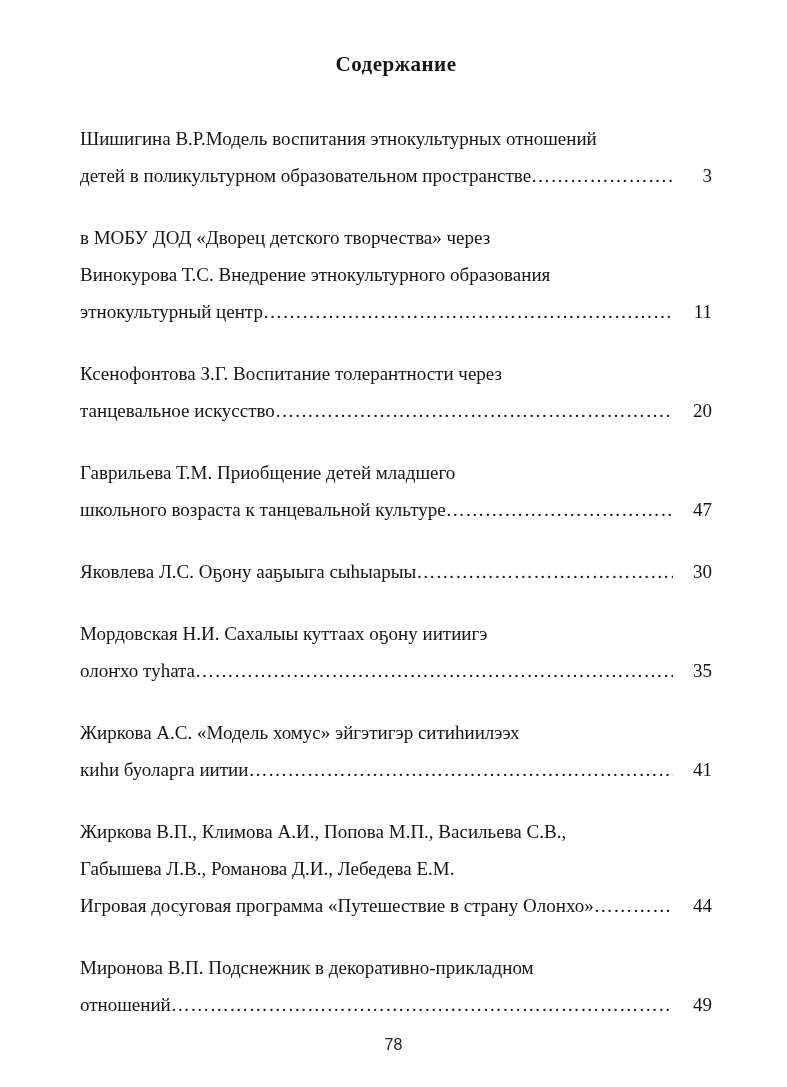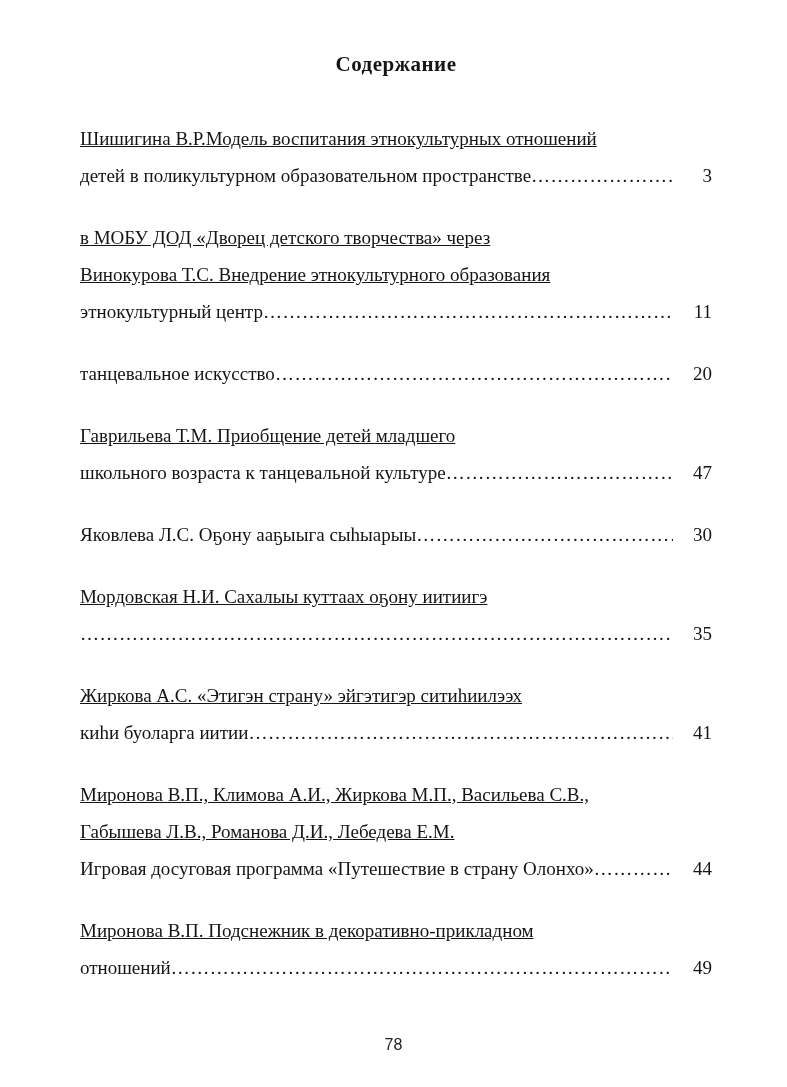--- a/index.html
+++ b/index.html
@@ -29,21 +29,20 @@
     font-weight: bold;
     letter-spacing: 0.5px;
     line-height: 28px;
   }
   .toc-entry {
     margin: 0 0 25px 0;
   }
   .toc-line {
     line-height: 37px;
     white-space: nowrap;
-    text-decoration: underline;
   }
   .toc-line-last {
     display: flex;
     align-items: flex-start;
     line-height: 37px;
   }
   .toc-last-text {
     flex: none;
     white-space: nowrap;
   }
@@ -90,20 +89,21 @@
     <div class="toc-line">в МОБУ ДОД «Дворец детского творчества» через</div>
           <div class="toc-line">Винокурова Т.С. Внедрение этнокультурного образования</div>
           <div class="toc-line-last">
       <span class="toc-last-text">этнокультурный центр</span>
       <span class="toc-leader">………………………………………………………………………………………………………………………………………………………………</span>
       <span class="toc-page-num">11</span>
     </div>
   </div>
 
   <div class="toc-entry">
+    <div class="toc-line">Ксенофонтова З.Г. Воспитание толерантности через</div>
           <div class="toc-line-last">
       <span class="toc-last-text">танцевальное искусство</span>
       <span class="toc-leader">………………………………………………………………………………………………………………………………………………………………</span>
       <span class="toc-page-num">20</span>
     </div>
   </div>
 
   <div class="toc-entry">
     <div class="toc-line">Гаврильева Т.М. Приобщение детей младшего</div>
           <div class="toc-line-last">
@@ -117,36 +117,37 @@
     <div class="toc-line-last">
       <span class="toc-last-text">Яковлева Л.С. Оҕону ааҕыыга сыһыарыы</span>
       <span class="toc-leader">………………………………………………………………………………………………………………………………………………………………</span>
       <span class="toc-page-num">30</span>
     </div>
   </div>
 
   <div class="toc-entry">
     <div class="toc-line">Мордовская Н.И. Сахалыы куттаах оҕону иитиигэ</div>
           <div class="toc-line-last">
+      <span class="toc-last-text">олоҥхо туһата</span>
       <span class="toc-leader">………………………………………………………………………………………………………………………………………………………………</span>
       <span class="toc-page-num">35</span>
     </div>
   </div>
 
   <div class="toc-entry">
-    <div class="toc-line">Жиркова А.С. «Этигэн страну» эйгэтигэр ситиһиилээх</div>
+    <div class="toc-line">Жиркова А.С. «Модель хомус» эйгэтигэр ситиһиилээх</div>
           <div class="toc-line-last">
       <span class="toc-last-text">киһи буоларга иитии</span>
       <span class="toc-leader">………………………………………………………………………………………………………………………………………………………………</span>
       <span class="toc-page-num">41</span>
     </div>
   </div>
 
   <div class="toc-entry">
-    <div class="toc-line">Миронова В.П., Климова А.И., Жиркова М.П., Васильева С.В.,</div>
+    <div class="toc-line">Жиркова В.П., Климова А.И., Попова М.П., Васильева С.В.,</div>
           <div class="toc-line">Габышева Л.В., Романова Д.И., Лебедева Е.М.</div>
           <div class="toc-line-last">
       <span class="toc-last-text">Игровая досуговая программа «Путешествие в страну Олонхо»</span>
       <span class="toc-leader">………………………………………………………………………………………………………………………………………………………………</span>
       <span class="toc-page-num">44</span>
     </div>
   </div>
 
   <div class="toc-entry">
     <div class="toc-line">Миронова В.П. Подснежник в декоративно-прикладном</div>

